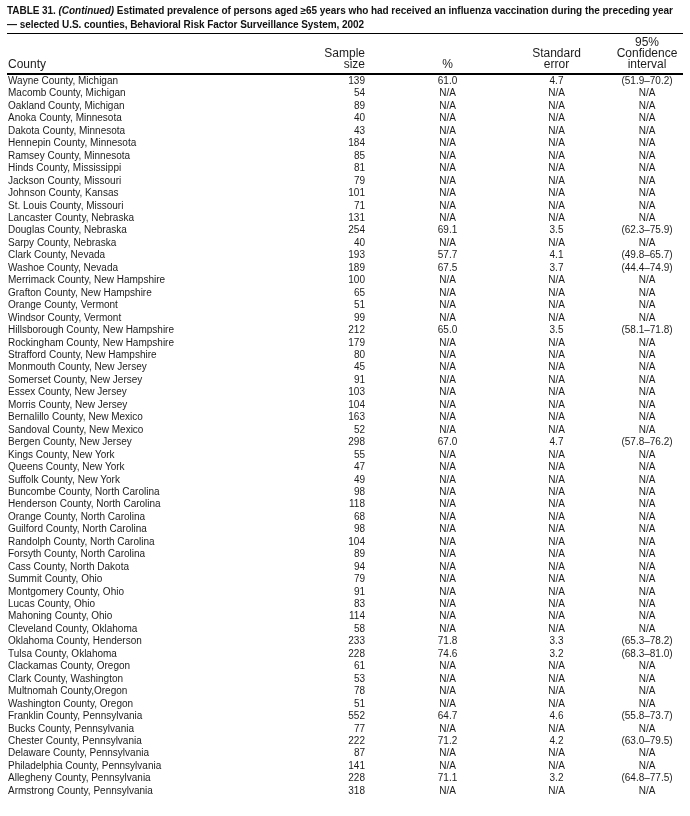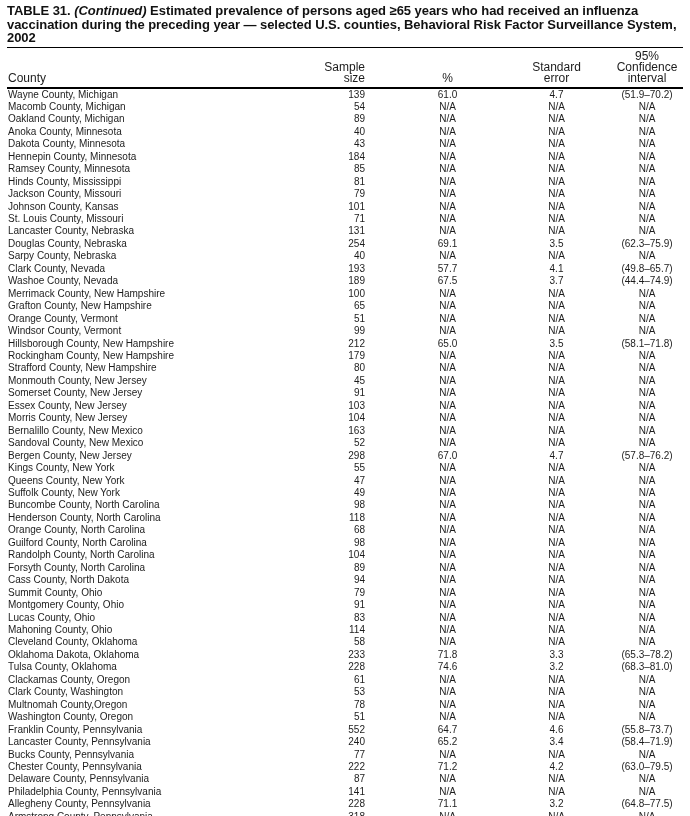--- a/index.html
+++ b/index.html
@@ -12,21 +12,21 @@
     height: 816px;
     overflow: hidden;
     font-family: "Liberation Sans", sans-serif;
     color: #1c1c1c;
     -webkit-font-smoothing: antialiased;
   }
   .page {
     padding: 4px 7px 0 7px;
   }
   .title {
-    font-size: 13px;
+    font-size: 10px;
     font-weight: bold;
     line-height: 13.5px;
     letter-spacing: -0.05px;
     color: #111;
   }
   .title .cont {
     font-style: italic;
   }
   table.vax {
     width: 676px;
@@ -420,21 +420,21 @@
           <td class="c4">N/A</td>
         </tr>
         <tr>
           <td class="c0">Cleveland County, Oklahoma</td>
           <td class="c1">58</td>
           <td class="c2">N/A</td>
           <td class="c3">N/A</td>
           <td class="c4">N/A</td>
         </tr>
         <tr>
-          <td class="c0">Oklahoma Dakota, Oklahoma</td>
+          <td class="c0">Oklahoma County, Henderson</td>
           <td class="c1">233</td>
           <td class="c2">71.8</td>
           <td class="c3">3.3</td>
           <td class="c4">(65.3–78.2)</td>
         </tr>
         <tr>
           <td class="c0">Tulsa County, Oklahoma</td>
           <td class="c1">228</td>
           <td class="c2">74.6</td>
           <td class="c3">3.2</td>
@@ -467,27 +467,20 @@
           <td class="c2">N/A</td>
           <td class="c3">N/A</td>
           <td class="c4">N/A</td>
         </tr>
         <tr>
           <td class="c0">Franklin County, Pennsylvania</td>
           <td class="c1">552</td>
           <td class="c2">64.7</td>
           <td class="c3">4.6</td>
           <td class="c4">(55.8–73.7)</td>
-        </tr>
-        <tr>
-          <td class="c0">Lancaster County, Pennsylvania</td>
-          <td class="c1">240</td>
-          <td class="c2">65.2</td>
-          <td class="c3">3.4</td>
-          <td class="c4">(58.4–71.9)</td>
         </tr>
         <tr>
           <td class="c0">Bucks County, Pennsylvania</td>
           <td class="c1">77</td>
           <td class="c2">N/A</td>
           <td class="c3">N/A</td>
           <td class="c4">N/A</td>
         </tr>
         <tr>
           <td class="c0">Chester County, Pennsylvania</td>

